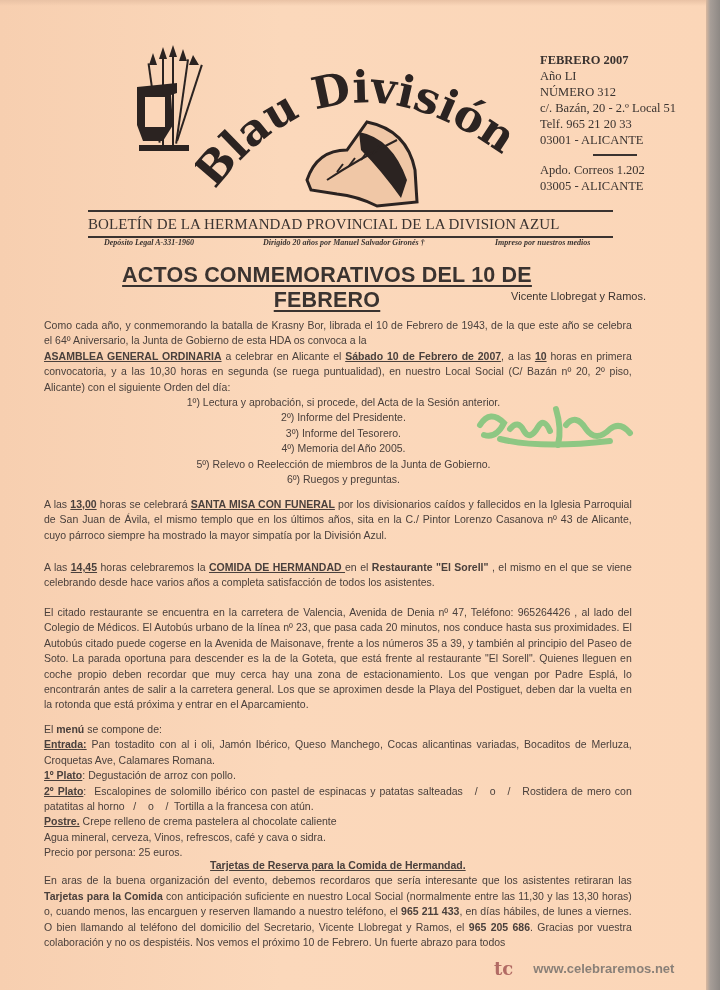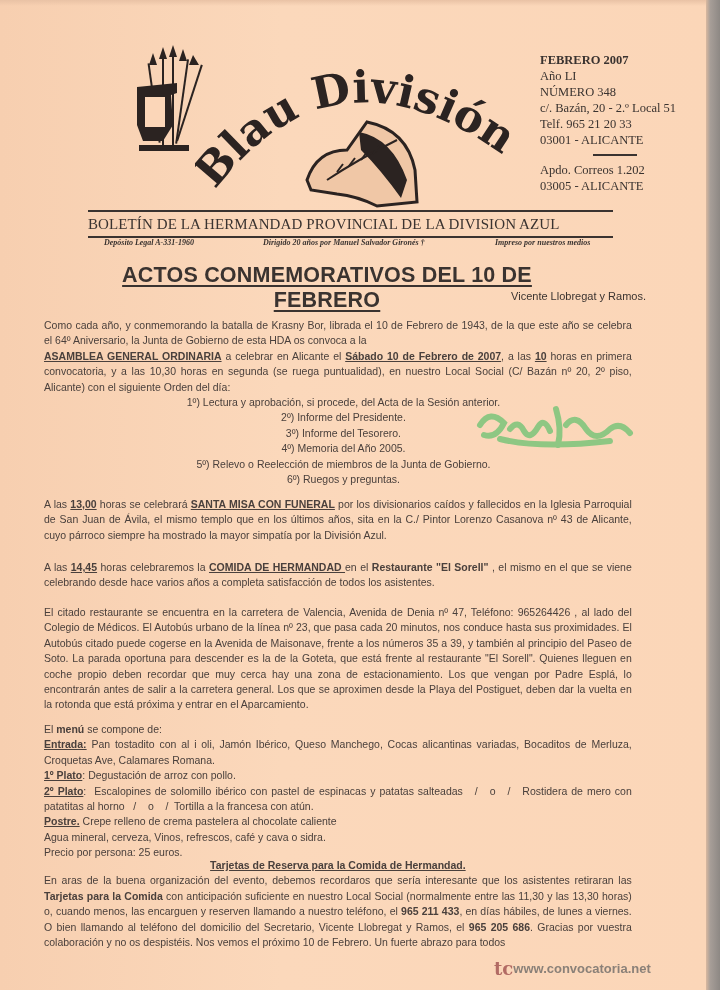--- a/index.html
+++ b/index.html
@@ -61,21 +61,21 @@
     .b { font-weight: bold; }
     .u { text-decoration: underline; }
     .center { text-align: center; }
     .agenda { text-align: center; padding-left: 12px; }
     .agenda div { line-height: 15.4px; }
 
     .stamp { position: absolute; left: 470px; top: 395px; width: 170px; height: 70px; }
 
     .watermark {
       position: absolute; left: 494px; top: 958px; font-size: 13px; font-weight: bold; color: #8a8078;
-      display: flex; align-items: center; gap: 0;
+      display: flex; align-items: center; gap: 20px;
     }
     .watermark .wm-icon { color: #b26b64; font-size: 18px; font-weight: bold; font-family: "DejaVu Serif", serif; }
   </style>
 </head>
 <body>
 
 <div class="page">
   <div class="top-shadow"></div>
 
   <div class="logo-area">
@@ -110,21 +110,21 @@
       <g stroke="#2b2321" stroke-width="2" fill="none">
         <path d="M30,70 Q60,50 100,30"></path>
         <path d="M40,62 l6,-8 M52,56 l6,-8 M64,50 l6,-8 M76,44 l6,-8"></path>
       </g>
     </svg>
   </div>
 
   <div class="issue-info">
     <div class="date">FEBRERO 2007</div>
     <div>Año LI</div>
-    <div>NÚMERO 348</div>
+    <div>NÚMERO 312</div>
     <div>c/. Bazán, 20 - 2.º Local 51</div>
     <div>Telf. 965 21 20 33</div>
     <div>03001 - ALICANTE</div>
     <div class="sep"></div>
     <div>Apdo. Correos 1.202</div>
     <div>03005 - ALICANTE</div>
   </div>
 
   <div class="rule" style="top:210px"></div>
   <div class="bulletin">BOLETÍN DE LA HERMANDAD PROVINCIAL DE LA DIVISION AZUL</div>
@@ -183,16 +183,16 @@
     <p> Precio por persona: 25 euros.</p>
   </div>
 
   <div class="body" style="top:858px">
     <p class="center"><span class="b u">Tarjetas de Reserva para la Comida de Hermandad.</span></p>
     <p><span>En aras de la buena organización del evento, debemos recordaros que sería interesante que los asistentes retiraran las </span><span class="b">Tarjetas para la Comida</span><span> con anticipación suficiente en nuestro Local Social (normalmente entre las 11,30 y las 13,30 horas) o, cuando menos, las encarguen y reserven llamando a nuestro teléfono, el </span><span class="b">965 211 433</span><span>, en días hábiles, de lunes a viernes. O bien llamando al teléfono del domicilio del Secretario, Vicente Llobregat y Ramos, el </span><span class="b">965 205 686</span><span>. Gracias por vuestra colaboración y no os despistéis. Nos vemos el próximo 10  de Febrero. Un fuerte abrazo para todos</span></p>
   </div>
 
   <div class="watermark">
     <span class="wm-icon">tc</span>
-    <span>www.convocatoria.net</span>
+    <span>www.celebraremos.net</span>
   </div>
 </div>
 <div class="edge"></div>
 
 </body></html>

